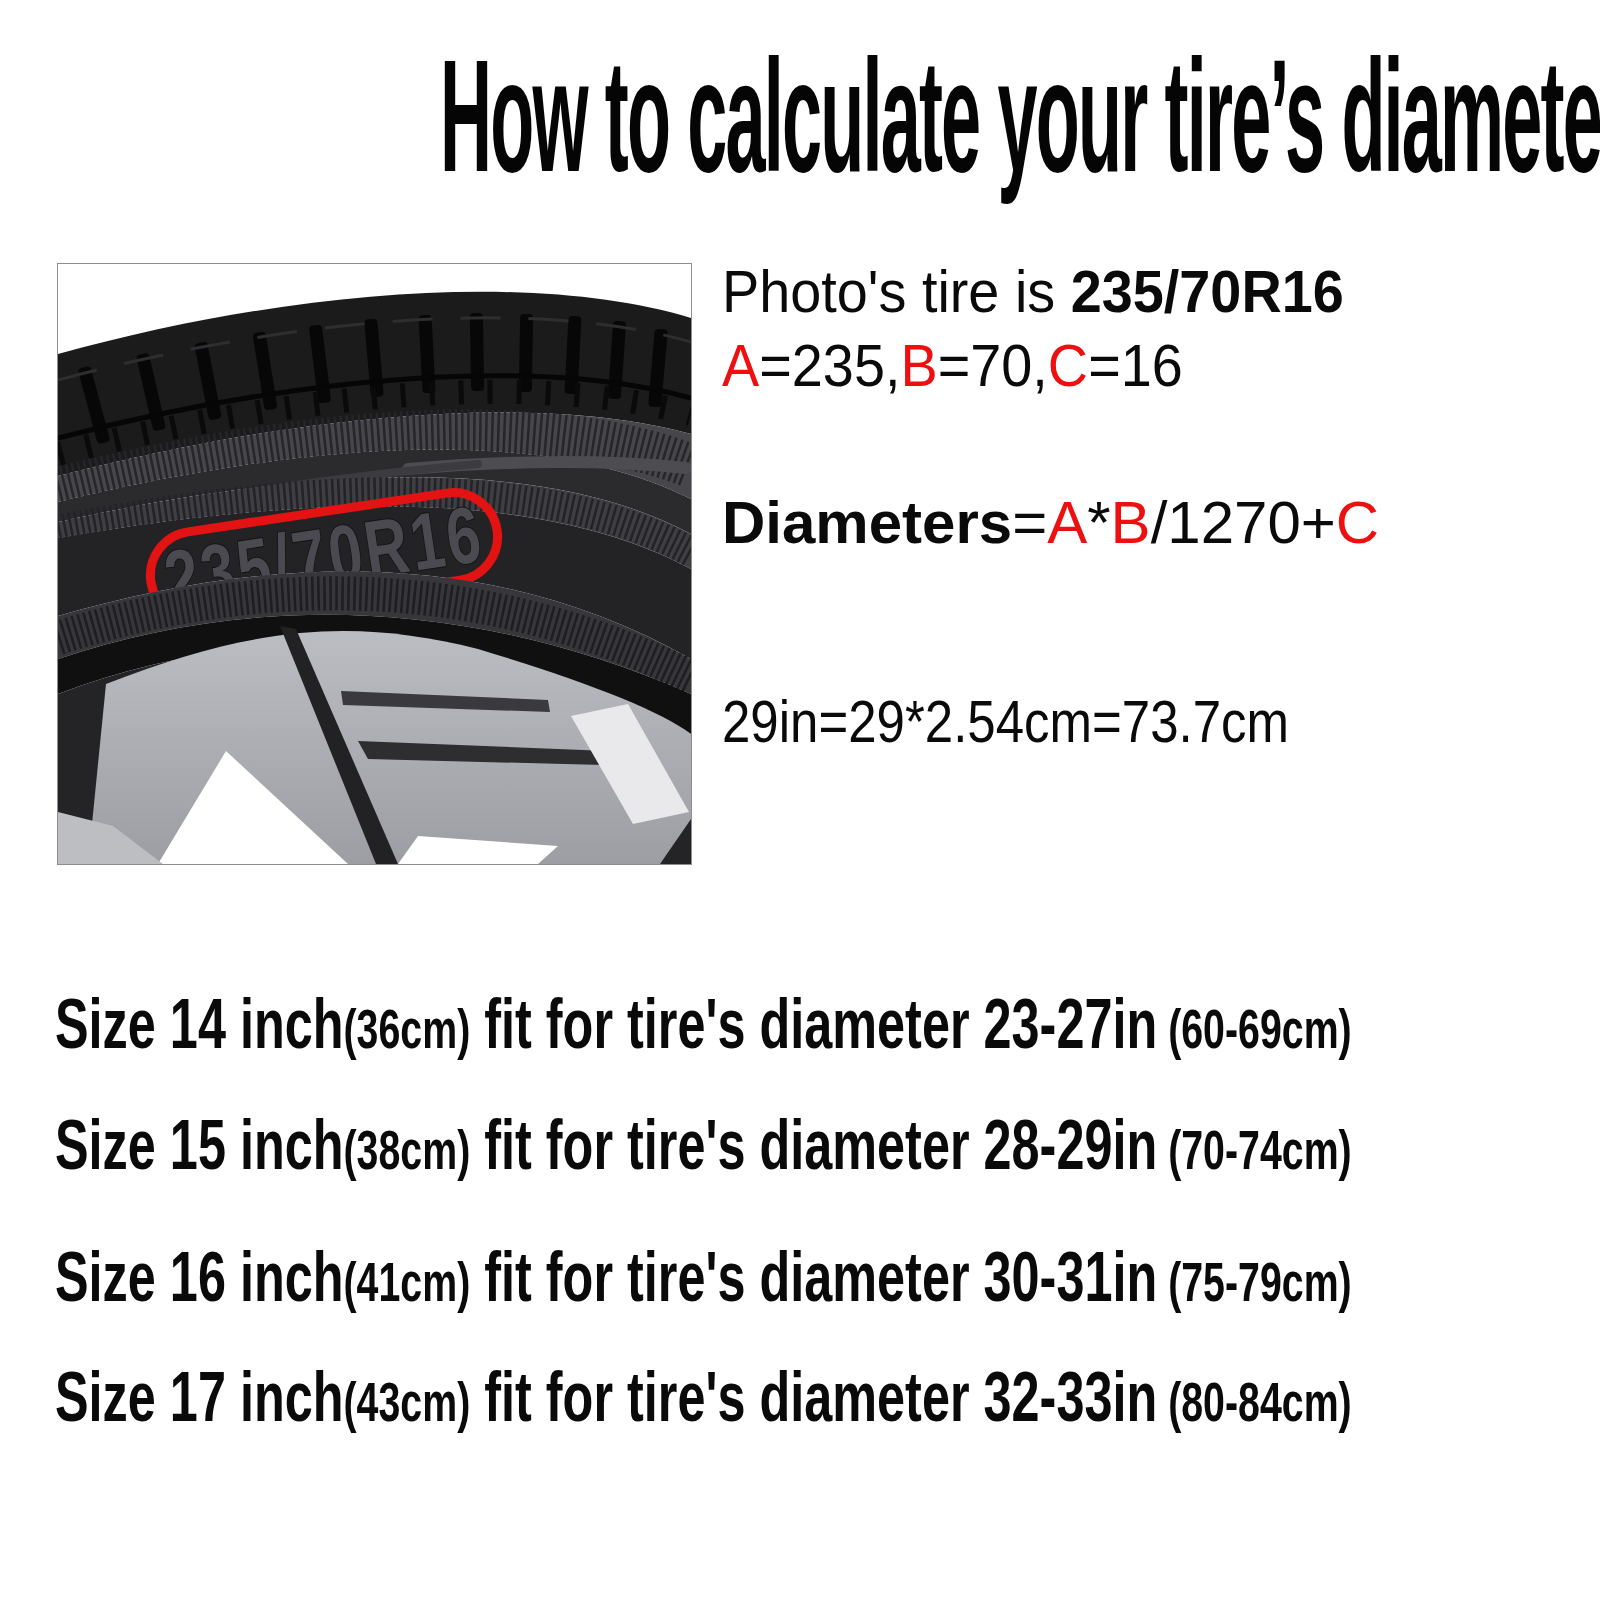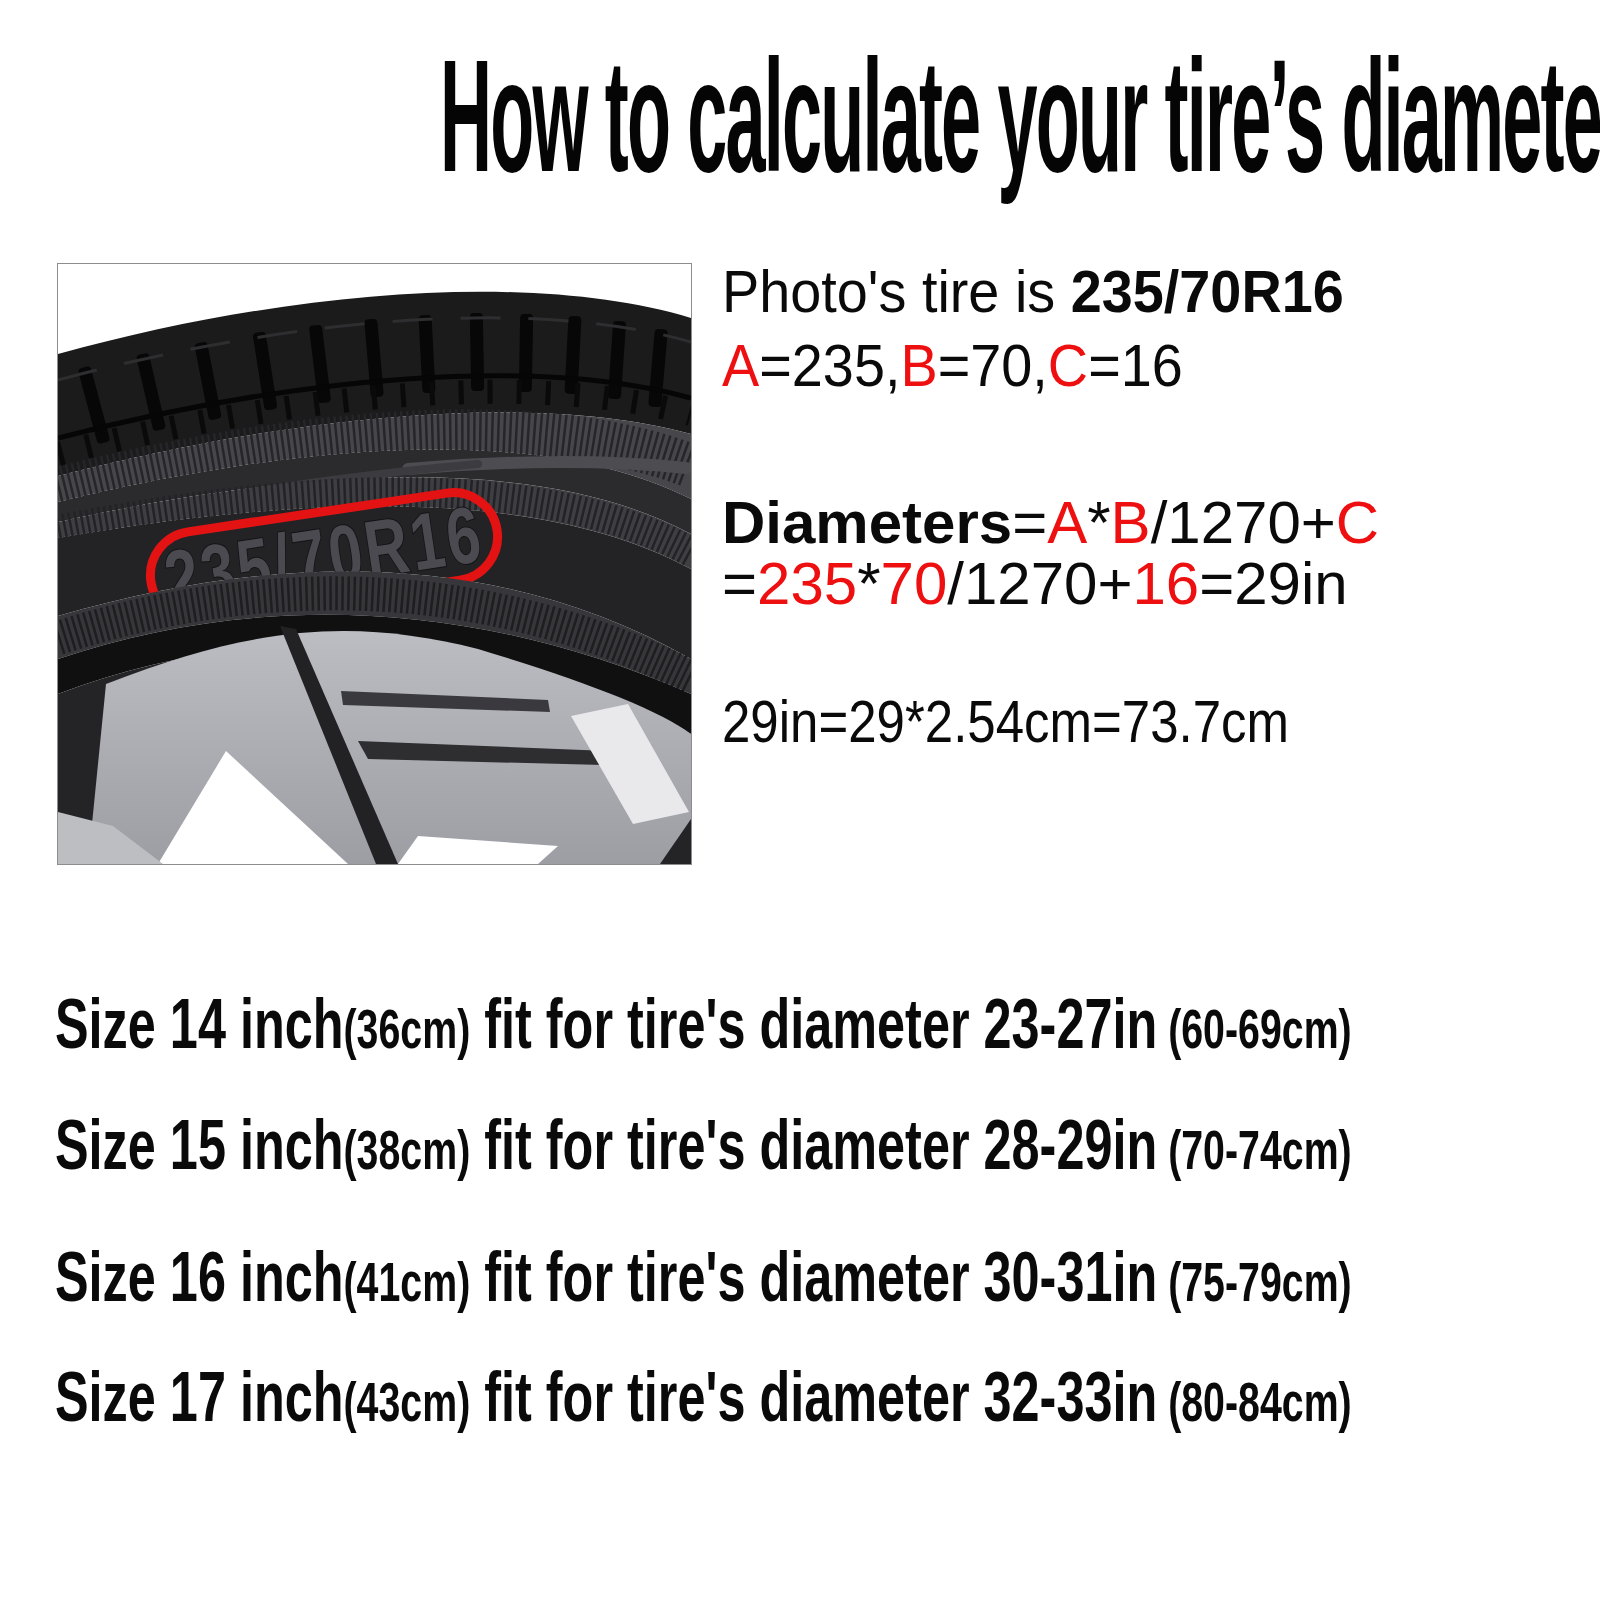--- a/index.html
+++ b/index.html
@@ -102,21 +102,20 @@
         <polygon points="300,477 550,487 545,501 310,495" fill="#2e2e31"></polygon>
         <polygon points="513,452 570,440 631,548 575,560" fill="#e9e9ec"></polygon>
         <polygon points="0,548 55,562 105,600 0,600" fill="#bdbec2"></polygon>
       </g>
     </svg>
   </div>
 
   <div class="cl l1"><span>Photo's tire is </span><span class="b">235/70R16</span></div>
   <div class="cl l2"><span class="red">A</span><span>=235,</span><span class="red">B</span><span>=70,</span><span class="red">C</span><span>=16</span></div>
   <div class="cl l3"><span class="b">Diameters</span><span>=</span><span class="red">A</span><span>*</span><span class="red">B</span><span>/1270+</span><span class="red">C</span></div>
-  <div class="cl l4"><span>=</span><span class="red">235</span><span>*</span><span class="red">70</span><span>/1270+</span><span class="red">16</span><span>=29in</span></div>
   <div class="cl l5"><span>29in=29*2.54cm=73.7cm</span></div>
 
   <div class="size s1"><span class="b">Size 14 inch</span><span class="sm">(36cm)</span><span class="b"> fit for tire's diameter 23-27in</span><span class="sm"> (60-69cm)</span></div>
   <div class="size s2"><span class="b">Size 15 inch</span><span class="sm">(38cm)</span><span class="b"> fit for tire's diameter 28-29in</span><span class="sm"> (70-74cm)</span></div>
   <div class="size s3"><span class="b">Size 16 inch</span><span class="sm">(41cm)</span><span class="b"> fit for tire's diameter 30-31in</span><span class="sm"> (75-79cm)</span></div>
   <div class="size s4"><span class="b">Size 17 inch</span><span class="sm">(43cm)</span><span class="b"> fit for tire's diameter 32-33in</span><span class="sm"> (80-84cm)</span></div>
 
 </div>
 
 </body></html>

